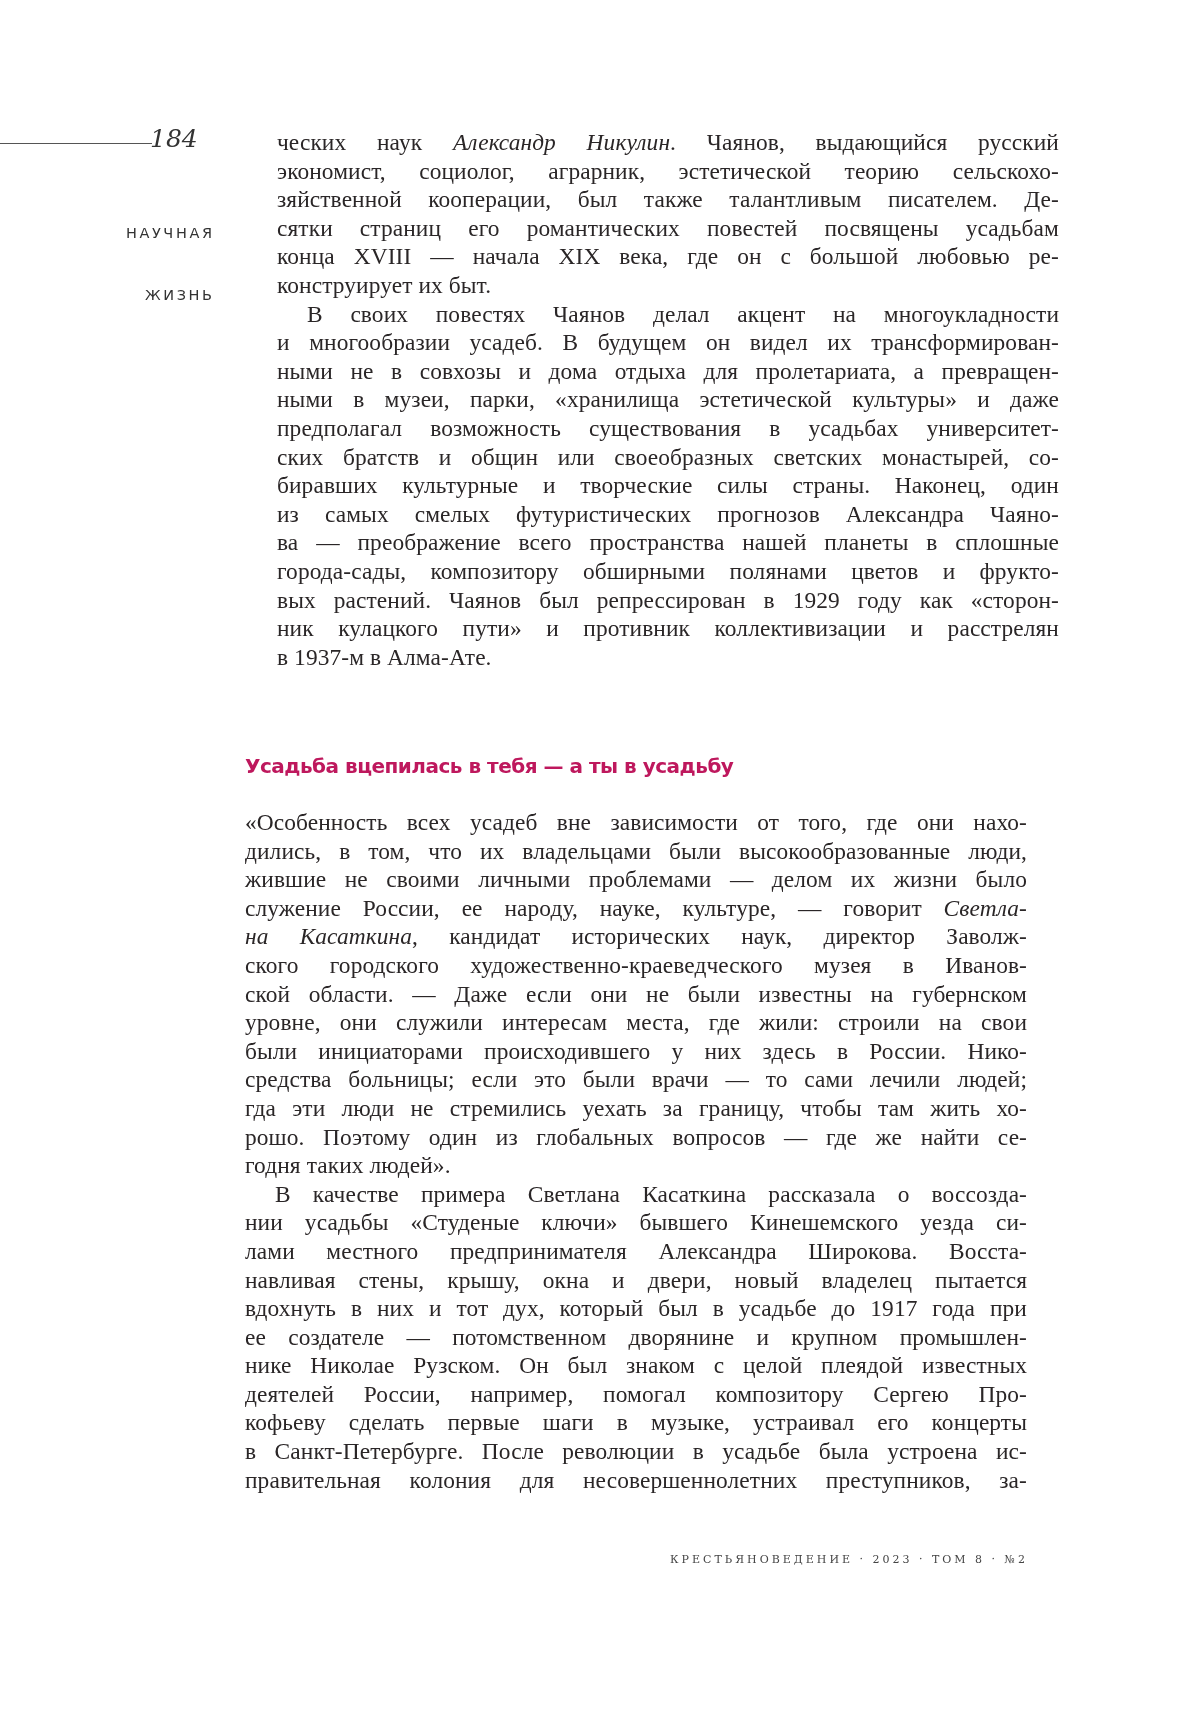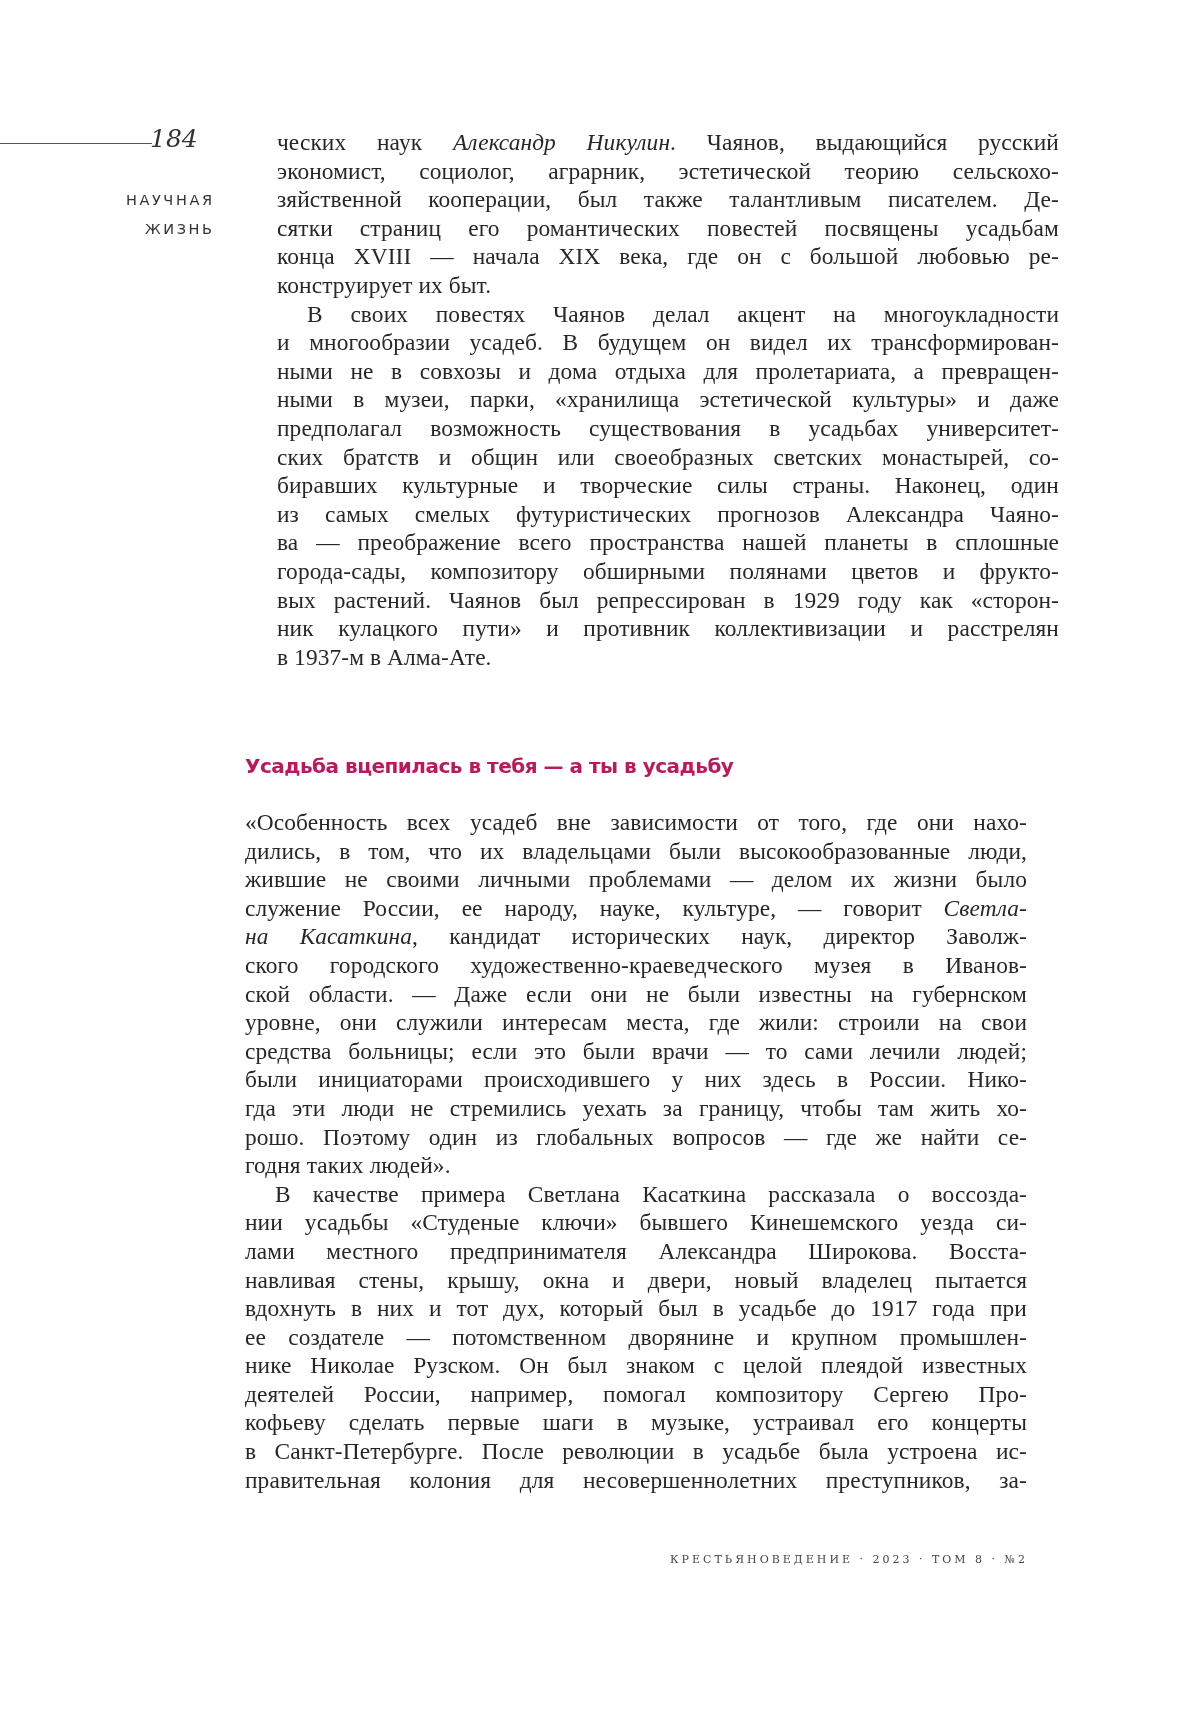--- a/index.html
+++ b/index.html
@@ -2,21 +2,21 @@
 <html><head>
 <meta charset="utf-8">
 <style>
   html, body { margin: 0; padding: 0; background: #ffffff; }
   body { width: 1200px; height: 1710px; position: relative; overflow: hidden; color: #231f20; }
   .rule { position: absolute; left: 0; top: 143px; width: 152px; height: 0; border-top: 1.3px solid #555; }
   .page-num { position: absolute; left: 150px; width: 62px; top: 124px; 
     font-family: "DejaVu Serif", serif; font-style: italic; font-size: 25px; color: #333; line-height: 30px; }
   .section-label { position: absolute; left: 60px; width: 152px; top: 186px; text-align: right;
     font-family: "DejaVu Sans", sans-serif; font-size: 14.5px; letter-spacing: 2.6px; line-height: 28.6px; color: #333; }
-  .section-label span { display: block; margin-right: -2.6px; }
+  .section-label span { display: block; margin-right: -2.6px; margin-top: 33px; }
   .column { position: absolute; left: 245px; width: 782px; top: 128px; margin-left: 32px; }
   .body-text { font-family: "Liberation Serif", "DejaVu Serif", serif; font-size: 23.4px; line-height: 28.6px;
     text-align: justify; color: #2a2627; letter-spacing: 0.1px; }
   .body-text p { margin: 0; }
   .line { display: block; text-align: justify; text-align-last: justify; white-space: nowrap; }
   .line.last { text-align-last: left; }
   .line.ind { padding-left: 30px; }
   .it { font-style: italic; }
   .heading { position: absolute; left: 245px; top: 754px; font-family: "DejaVu Sans", sans-serif;
     font-weight: bold; font-size: 20px; letter-spacing: -0.5px; color: #be185d; }
@@ -65,22 +65,22 @@
 <div class="column2 body-text" id="sec2">
     <p>
       <span class="line"><span>«Особенность всех усадеб вне зависимости от того, где они нахо-</span></span>
       <span class="line"><span>дились, в том, что их владельцами были высокообразованные люди,</span></span>
       <span class="line"><span>жившие не своими личными проблемами — делом их жизни было</span></span>
       <span class="line"><span>служение России, ее народу, науке, культуре, — говорит </span><span class="it">Светла-</span></span>
       <span class="line"><span class="it">на Касаткина</span><span>, кандидат исторических наук, директор Заволж-</span></span>
       <span class="line"><span>ского городского художественно-краеведческого музея в Иванов-</span></span>
       <span class="line"><span>ской области. — Даже если они не были известны на губернском</span></span>
       <span class="line"><span>уровне, они служили интересам места, где жили: строили на свои</span></span>
+      <span class="line"><span>были инициаторами происходившего у них здесь в России. Нико-</span></span>
       <span class="line"><span>средства больницы; если это были врачи — то сами лечили людей;</span></span>
-      <span class="line"><span>были инициаторами происходившего у них здесь в России. Нико-</span></span>
       <span class="line"><span>гда эти люди не стремились уехать за границу, чтобы там жить хо-</span></span>
       <span class="line"><span>рошо. Поэтому один из глобальных вопросов — где же найти се-</span></span>
       <span class="line last"><span>годня таких людей».</span></span>
     </p>
     <p>
       <span class="line ind"><span>В качестве примера Светлана Касаткина рассказала о воссозда-</span></span>
       <span class="line"><span>нии усадьбы «Студеные ключи» бывшего Кинешемского уезда си-</span></span>
       <span class="line"><span>лами местного предпринимателя Александра Широкова. Восста-</span></span>
       <span class="line"><span>навливая стены, крышу, окна и двери, новый владелец пытается</span></span>
       <span class="line"><span>вдохнуть в них и тот дух, который был в усадьбе до 1917 года при</span></span>

